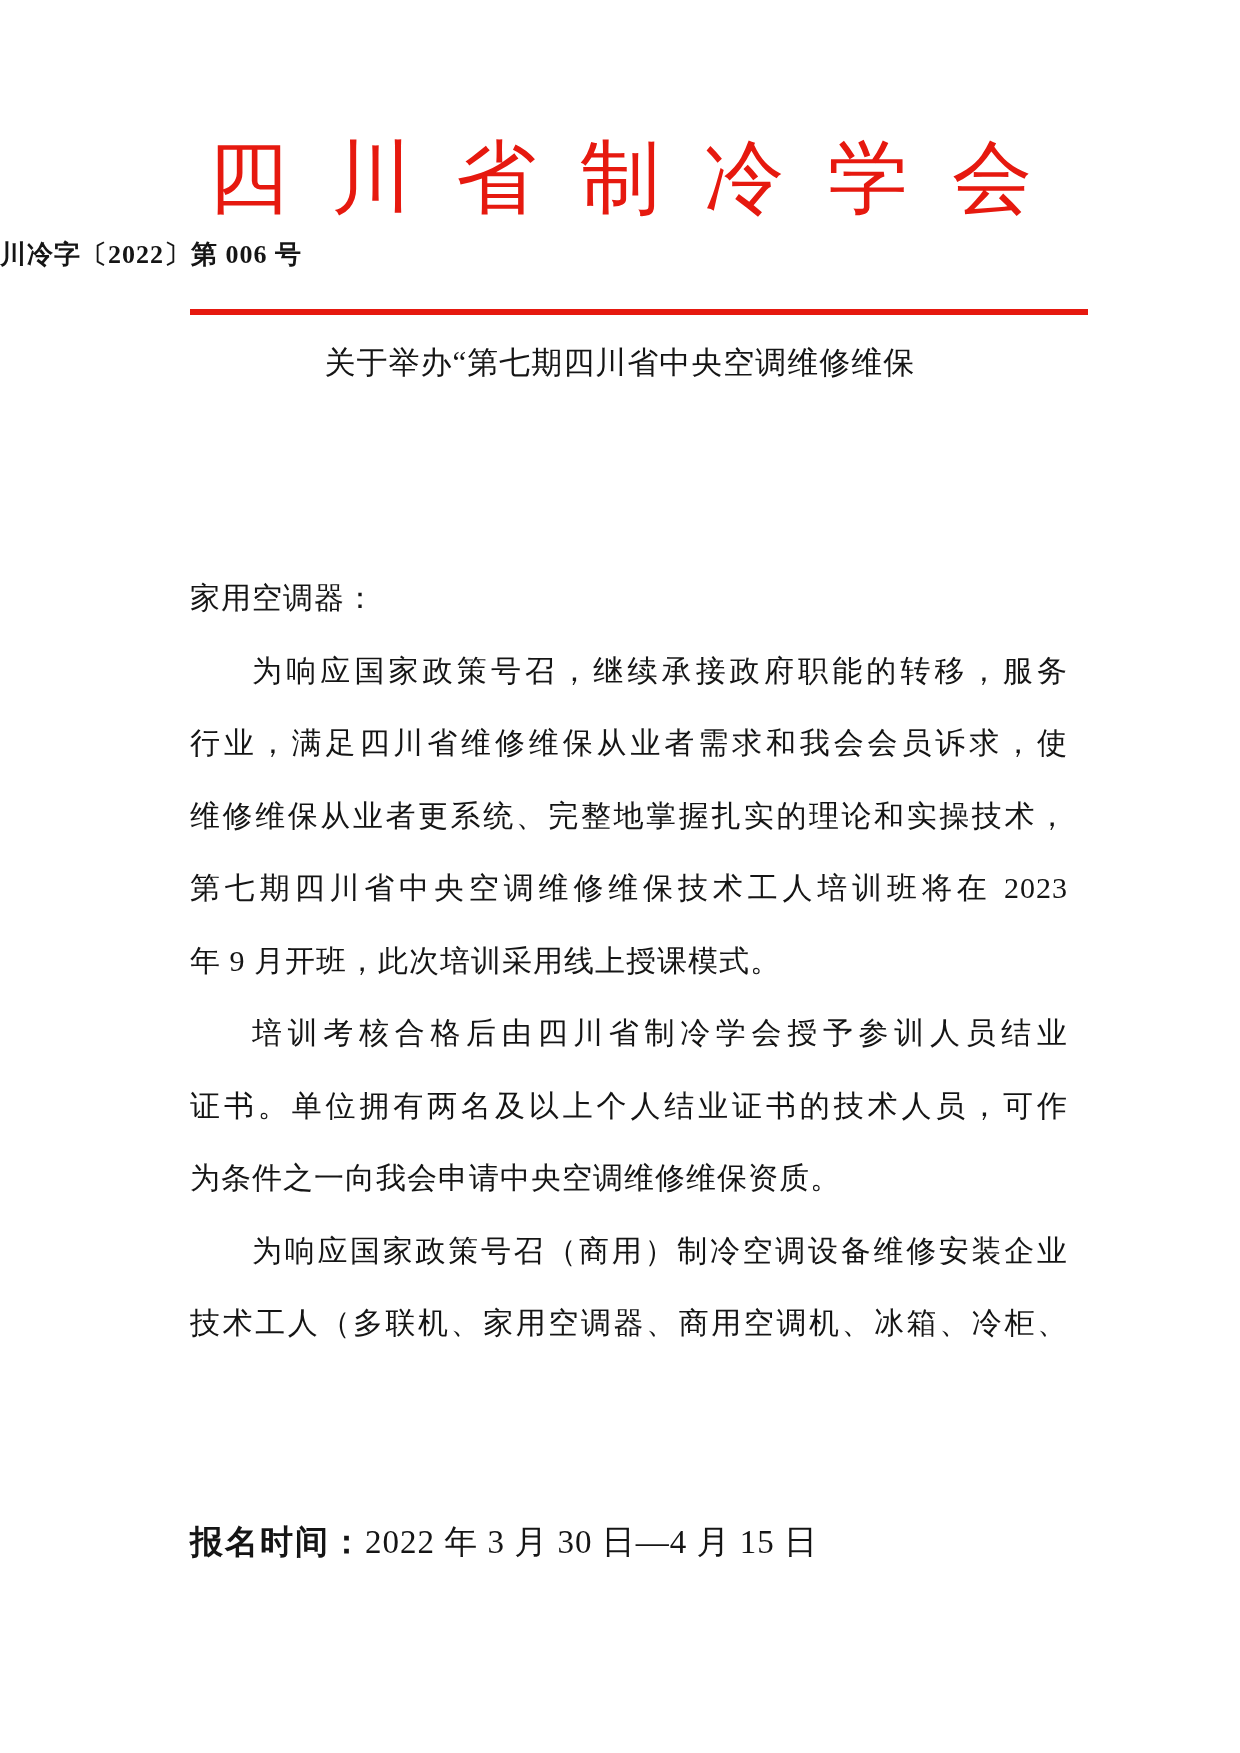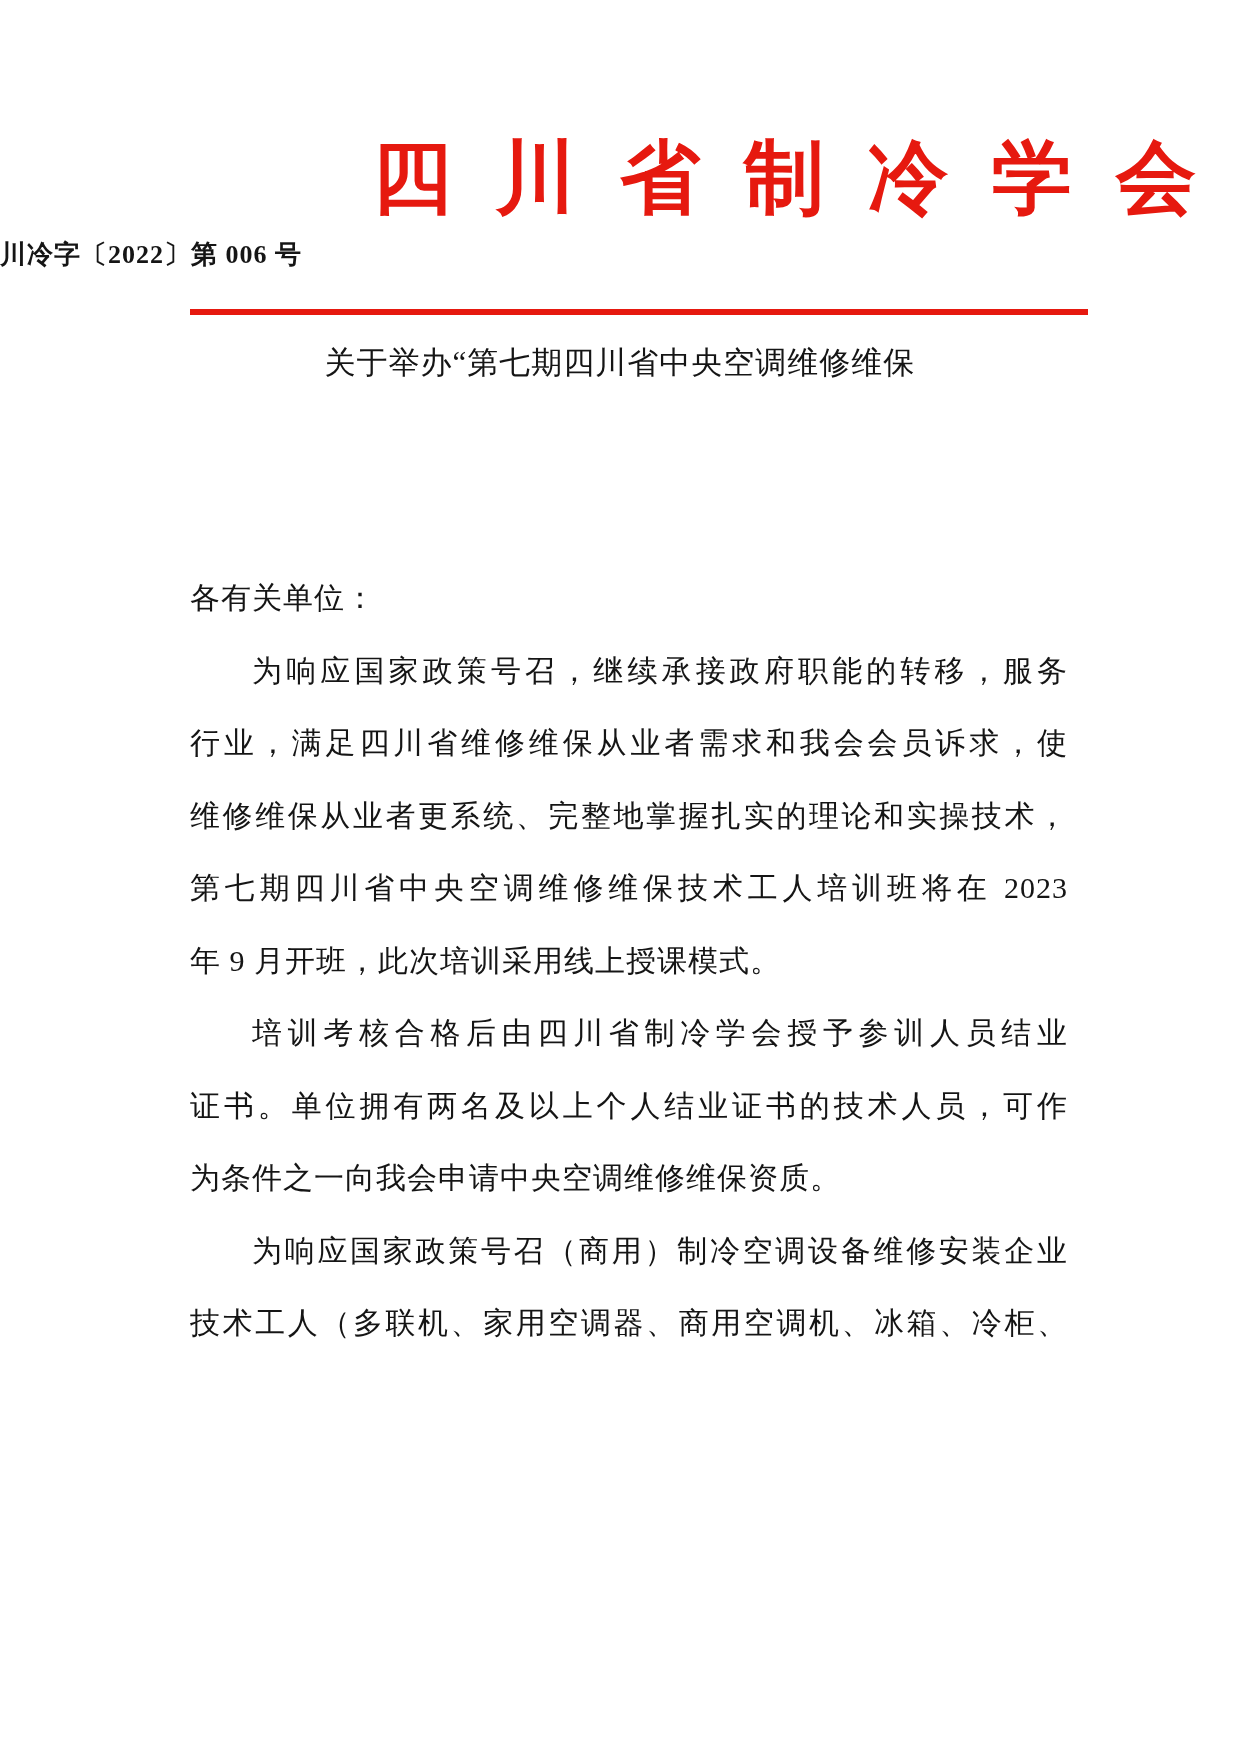--- a/index.html
+++ b/index.html
@@ -16,26 +16,26 @@
     background: var(--page-white, #ffffff);
     overflow: hidden;
     font-family: "Liberation Serif", "DejaVu Serif", serif;
     color: var(--text-black, #151515);
   }
   .org-title {
     position: absolute;
     top: 128px;
     left: 0;
     right: 0;
-    text-align: right;
+    text-align: center;
     font-size: 80px;
     line-height: 100px;
     letter-spacing: 0.55em;
     padding-left: 0.55em;
-    font-weight: 700;
+    font-weight: 400;
     color: var(--accent-red, #e6190f);
     white-space: nowrap;
   }
   .doc-number {
     position: absolute;
     top: 238px;
     left: 0;
     right: 0;
     text-align: left;
     font-size: 26px;
@@ -107,27 +107,30 @@
 
   <div class="doc-number">川冷字〔2022〕第 006 号</div>
 
   <div class="red-rule"></div>
 
   <div class="notice-title">
     <div>关于举办“第七期四川省中央空调维修维保</div>
   </div>
 
   <div class="body-text">
-    <div class="body-line">各有关单位：</div>
+    <div class="body-line">家用空调器：</div>
     <div class="body-line indent fill">为响应国家政策号召，继续承接政府职能的转移，服务</div>
     <div class="body-line fill">行业，满足四川省维修维保从业者需求和我会会员诉求，使</div>
     <div class="body-line fill">维修维保从业者更系统、完整地掌握扎实的理论和实操技术，</div>
     <div class="body-line fill">第七期四川省中央空调维修维保技术工人培训班将在 2023</div>
     <div class="body-line">年 9 月开班，此次培训采用线上授课模式。</div>
     <div class="body-line indent fill">培训考核合格后由四川省制冷学会授予参训人员结业</div>
     <div class="body-line fill">证书。单位拥有两名及以上个人结业证书的技术人员，可作</div>
     <div class="body-line">为条件之一向我会申请中央空调维修维保资质。</div>
     <div class="body-line indent fill">为响应国家政策号召（商用）制冷空调设备维修安装企业</div>
     <div class="body-line fill">技术工人（多联机、家用空调器、商用空调机、冰箱、冷柜、</div>
   </div>
 
+  <div class="signup-line">
+    <span class="signup-label">报名时间：</span><span class="signup-value">2022 年 3 月 30 日—4 月 15 日</span>
+  </div>
 
 </div>
 
 </body></html>

